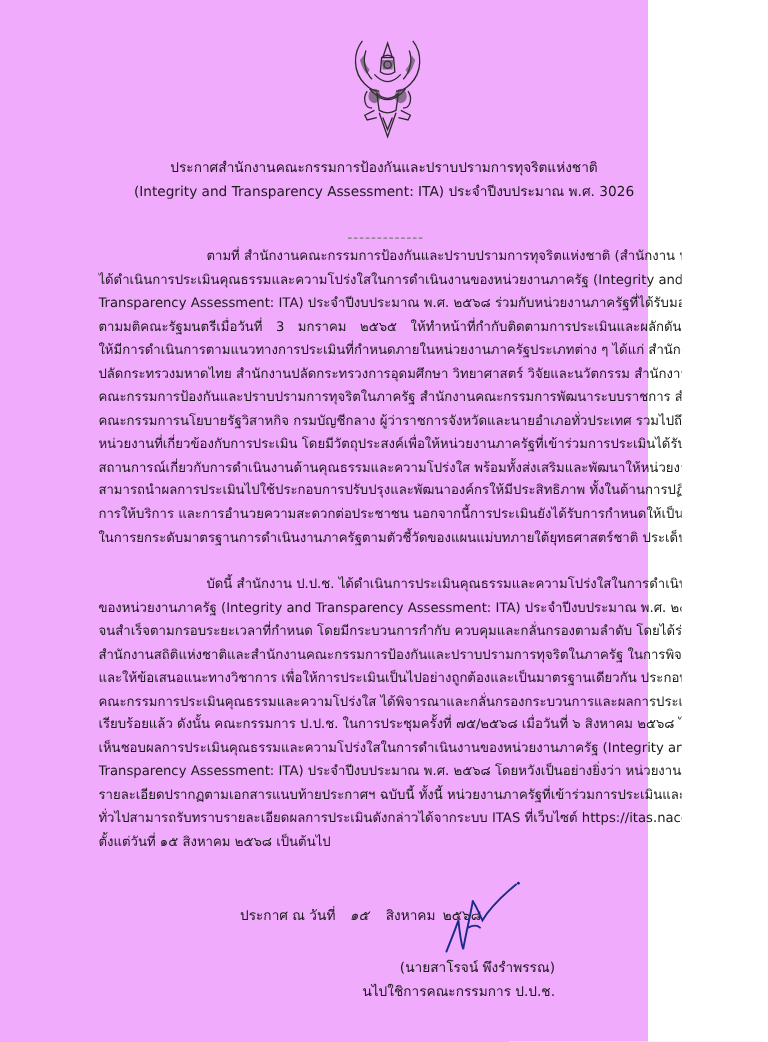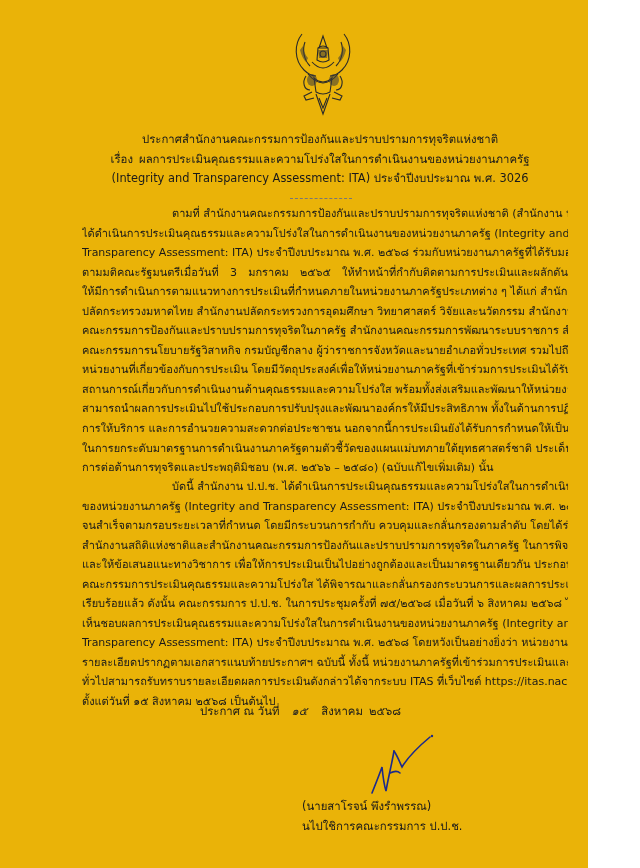--- a/index.html
+++ b/index.html
@@ -1,34 +1,34 @@
 <!DOCTYPE html>
 <html><head>
 <meta charset="utf-8">
 <style>
   html, body { margin: 0; padding: 0; background: #ffffff; }
   body { width: 640px; height: 868px; overflow: hidden; position: relative;
          font-family: "DejaVu Sans", sans-serif; color: #1a1a1a; }
-  .page { position: absolute; left: 0; top: 0; width: 588px; height: 868px; background: #eab308; }
+  .page { position: absolute; left: 0; top: 0; width: 540px; height: 868px; background: #f0abfc; }
   .emblem { position: absolute; left: 288px; top: 30px; width: 70px; height: 90px; }
   .title-block { position: absolute; left: 60px; top: 130px; width: 520px; text-align: center;
                  font-size: 11.4px; line-height: 19.5px; white-space: nowrap; }
   .title-block .subj-label { margin-right: 6px; }
   .sep { position: absolute; left: 290px; top: 198px; width: 62px; border-top: 1px dashed #777; }
   .body-text { position: absolute; left: 82px; width: 486px; font-size: 11px; line-height: 19.55px; }
   .line { display: block; white-space: nowrap; overflow: hidden; text-align: justify; text-align-last: justify; height: 19.55px; }
   .line.last { text-align-last: left; }
   .line.indent { padding-left: 90px; }
   .para1 { top: 204px; }
   .para2 { top: 477px; }
-  .signoff { position: absolute; left: 200px; top: 702px; font-size: 11.4px; white-space: nowrap; }
+  .signoff { position: absolute; left: 200px; top: 754px; font-size: 11.4px; white-space: nowrap; }
   .signoff .day { font-family: "DejaVu Serif", serif; font-style: italic; color: #222; margin: 0 14px 0 6px; }
   .signoff span { margin-right: 6px; }
   .signature { position: absolute; left: 368px; top: 733px; width: 70px; height: 64px; }
-  .signer { position: absolute; left: 302px; top: 797px; font-size: 11.4px; line-height: 19.5px; text-align: left; white-space: nowrap; }
+  .signer { position: absolute; left: 302px; top: 797px; font-size: 11.4px; line-height: 19.5px; text-align: right; white-space: nowrap; }
 </style>
 </head>
 <body>
 
 <div class="page">
 
   <svg class="emblem" viewBox="0 0 70 90">
     <g fill="none" stroke="#2a2a2a" stroke-width="1.1">
       <path d="M14 4 C6 14 6 30 16 40 C20 44 24 46 28 46"></path>
       <path d="M56 4 C64 14 64 30 54 40 C50 44 46 46 42 46"></path>
@@ -51,43 +51,39 @@
       <ellipse cx="24" cy="50" rx="5" ry="6"></ellipse>
       <ellipse cx="46" cy="50" rx="5" ry="6"></ellipse>
       <path d="M30 20 L40 20 L39 28 L31 28 Z"></path>
       <path d="M12 20 Q14 28 18 32 L20 28 Q16 24 15 16 Z"></path>
       <path d="M58 20 Q56 28 52 32 L50 28 Q54 24 55 16 Z"></path>
     </g>
   </svg>
 
   <div class="title-block">
     <div>ประกาศสำนักงานคณะกรรมการป้องกันและปราบปรามการทุจริตแห่งชาติ</div>
-    <div>
-      <span class="subj-label">เรื่อง</span><span>ผลการประเมินคุณธรรมและความโปร่งใสในการดำเนินงานของหน่วยงานภาครัฐ</span>
-    </div>
     <div>(Integrity and Transparency Assessment: ITA) ประจำปีงบประมาณ พ.ศ. 3026</div>
   </div>
 
   <div class="sep"></div>
 
   <div class="body-text para1">
     <span class="line indent">ตามที่ สำนักงานคณะกรรมการป้องกันและปราบปรามการทุจริตแห่งชาติ (สำนักงาน ป.ป.ช.)</span>
     <span class="line">ได้ดำเนินการประเมินคุณธรรมและความโปร่งใสในการดำเนินงานของหน่วยงานภาครัฐ (Integrity and</span>
     <span class="line">Transparency Assessment: ITA) ประจำปีงบประมาณ พ.ศ. ๒๕๖๘ ร่วมกับหน่วยงานภาครัฐที่ได้รับมอบหมาย</span>
     <span class="line">ตามมติคณะรัฐมนตรีเมื่อวันที่ 3 มกราคม ๒๕๖๕ ให้ทำหน้าที่กำกับติดตามการประเมินและผลักดัน</span>
     <span class="line">ให้มีการดำเนินการตามแนวทางการประเมินที่กำหนดภายในหน่วยงานภาครัฐประเภทต่าง ๆ ได้แก่ สำนักงาน</span>
     <span class="line">ปลัดกระทรวงมหาดไทย สำนักงานปลัดกระทรวงการอุดมศึกษา วิทยาศาสตร์ วิจัยและนวัตกรรม สำนักงาน</span>
     <span class="line">คณะกรรมการป้องกันและปราบปรามการทุจริตในภาครัฐ สำนักงานคณะกรรมการพัฒนาระบบราชการ สำนักงาน</span>
     <span class="line">คณะกรรมการนโยบายรัฐวิสาหกิจ กรมบัญชีกลาง ผู้ว่าราชการจังหวัดและนายอำเภอทั่วประเทศ รวมไปถึง</span>
     <span class="line">หน่วยงานที่เกี่ยวข้องกับการประเมิน โดยมีวัตถุประสงค์เพื่อให้หน่วยงานภาครัฐที่เข้าร่วมการประเมินได้รับทราบถึง</span>
     <span class="line">สถานการณ์เกี่ยวกับการดำเนินงานด้านคุณธรรมและความโปร่งใส พร้อมทั้งส่งเสริมและพัฒนาให้หน่วยงานภาครัฐ</span>
     <span class="line">สามารถนำผลการประเมินไปใช้ประกอบการปรับปรุงและพัฒนาองค์กรให้มีประสิทธิภาพ ทั้งในด้านการปฏิบัติงาน</span>
     <span class="line">การให้บริการ และการอำนวยความสะดวกต่อประชาชน นอกจากนี้การประเมินยังได้รับการกำหนดให้เป็นเครื่องมือ</span>
     <span class="line">ในการยกระดับมาตรฐานการดำเนินงานภาครัฐตามตัวชี้วัดของแผนแม่บทภายใต้ยุทธศาสตร์ชาติ ประเด็น (๒๑)</span>
-    <span class="line last">การต่อต้านการทุจริตและประพฤติมิชอบ (พ.ศ. ๒๕๖๖ – ๒๕๘๐) (ฉบับแก้ไขเพิ่มเติม) นั้น</span>
   </div>
 
   <div class="body-text para2">
     <span class="line indent">บัดนี้ สำนักงาน ป.ป.ช. ได้ดำเนินการประเมินคุณธรรมและความโปร่งใสในการดำเนินงาน</span>
     <span class="line">ของหน่วยงานภาครัฐ (Integrity and Transparency Assessment: ITA) ประจำปีงบประมาณ พ.ศ. ๒๕๖๘</span>
     <span class="line">จนสำเร็จตามกรอบระยะเวลาที่กำหนด โดยมีกระบวนการกำกับ ควบคุมและกลั่นกรองตามลำดับ โดยได้ร่วมมือกับ</span>
     <span class="line">สำนักงานสถิติแห่งชาติและสำนักงานคณะกรรมการป้องกันและปราบปรามการทุจริตในภาครัฐ ในการพิจารณา</span>
     <span class="line">และให้ข้อเสนอแนะทางวิชาการ เพื่อให้การประเมินเป็นไปอย่างถูกต้องและเป็นมาตรฐานเดียวกัน ประกอบกับ</span>
     <span class="line">คณะกรรมการประเมินคุณธรรมและความโปร่งใส ได้พิจารณาและกลั่นกรองกระบวนการและผลการประเมิน</span>
     <span class="line">เรียบร้อยแล้ว ดังนั้น คณะกรรมการ ป.ป.ช. ในการประชุมครั้งที่ ๗๕/๒๕๖๘ เมื่อวันที่ ๖ สิงหาคม ๒๕๖๘ ได้มีมติ</span>

